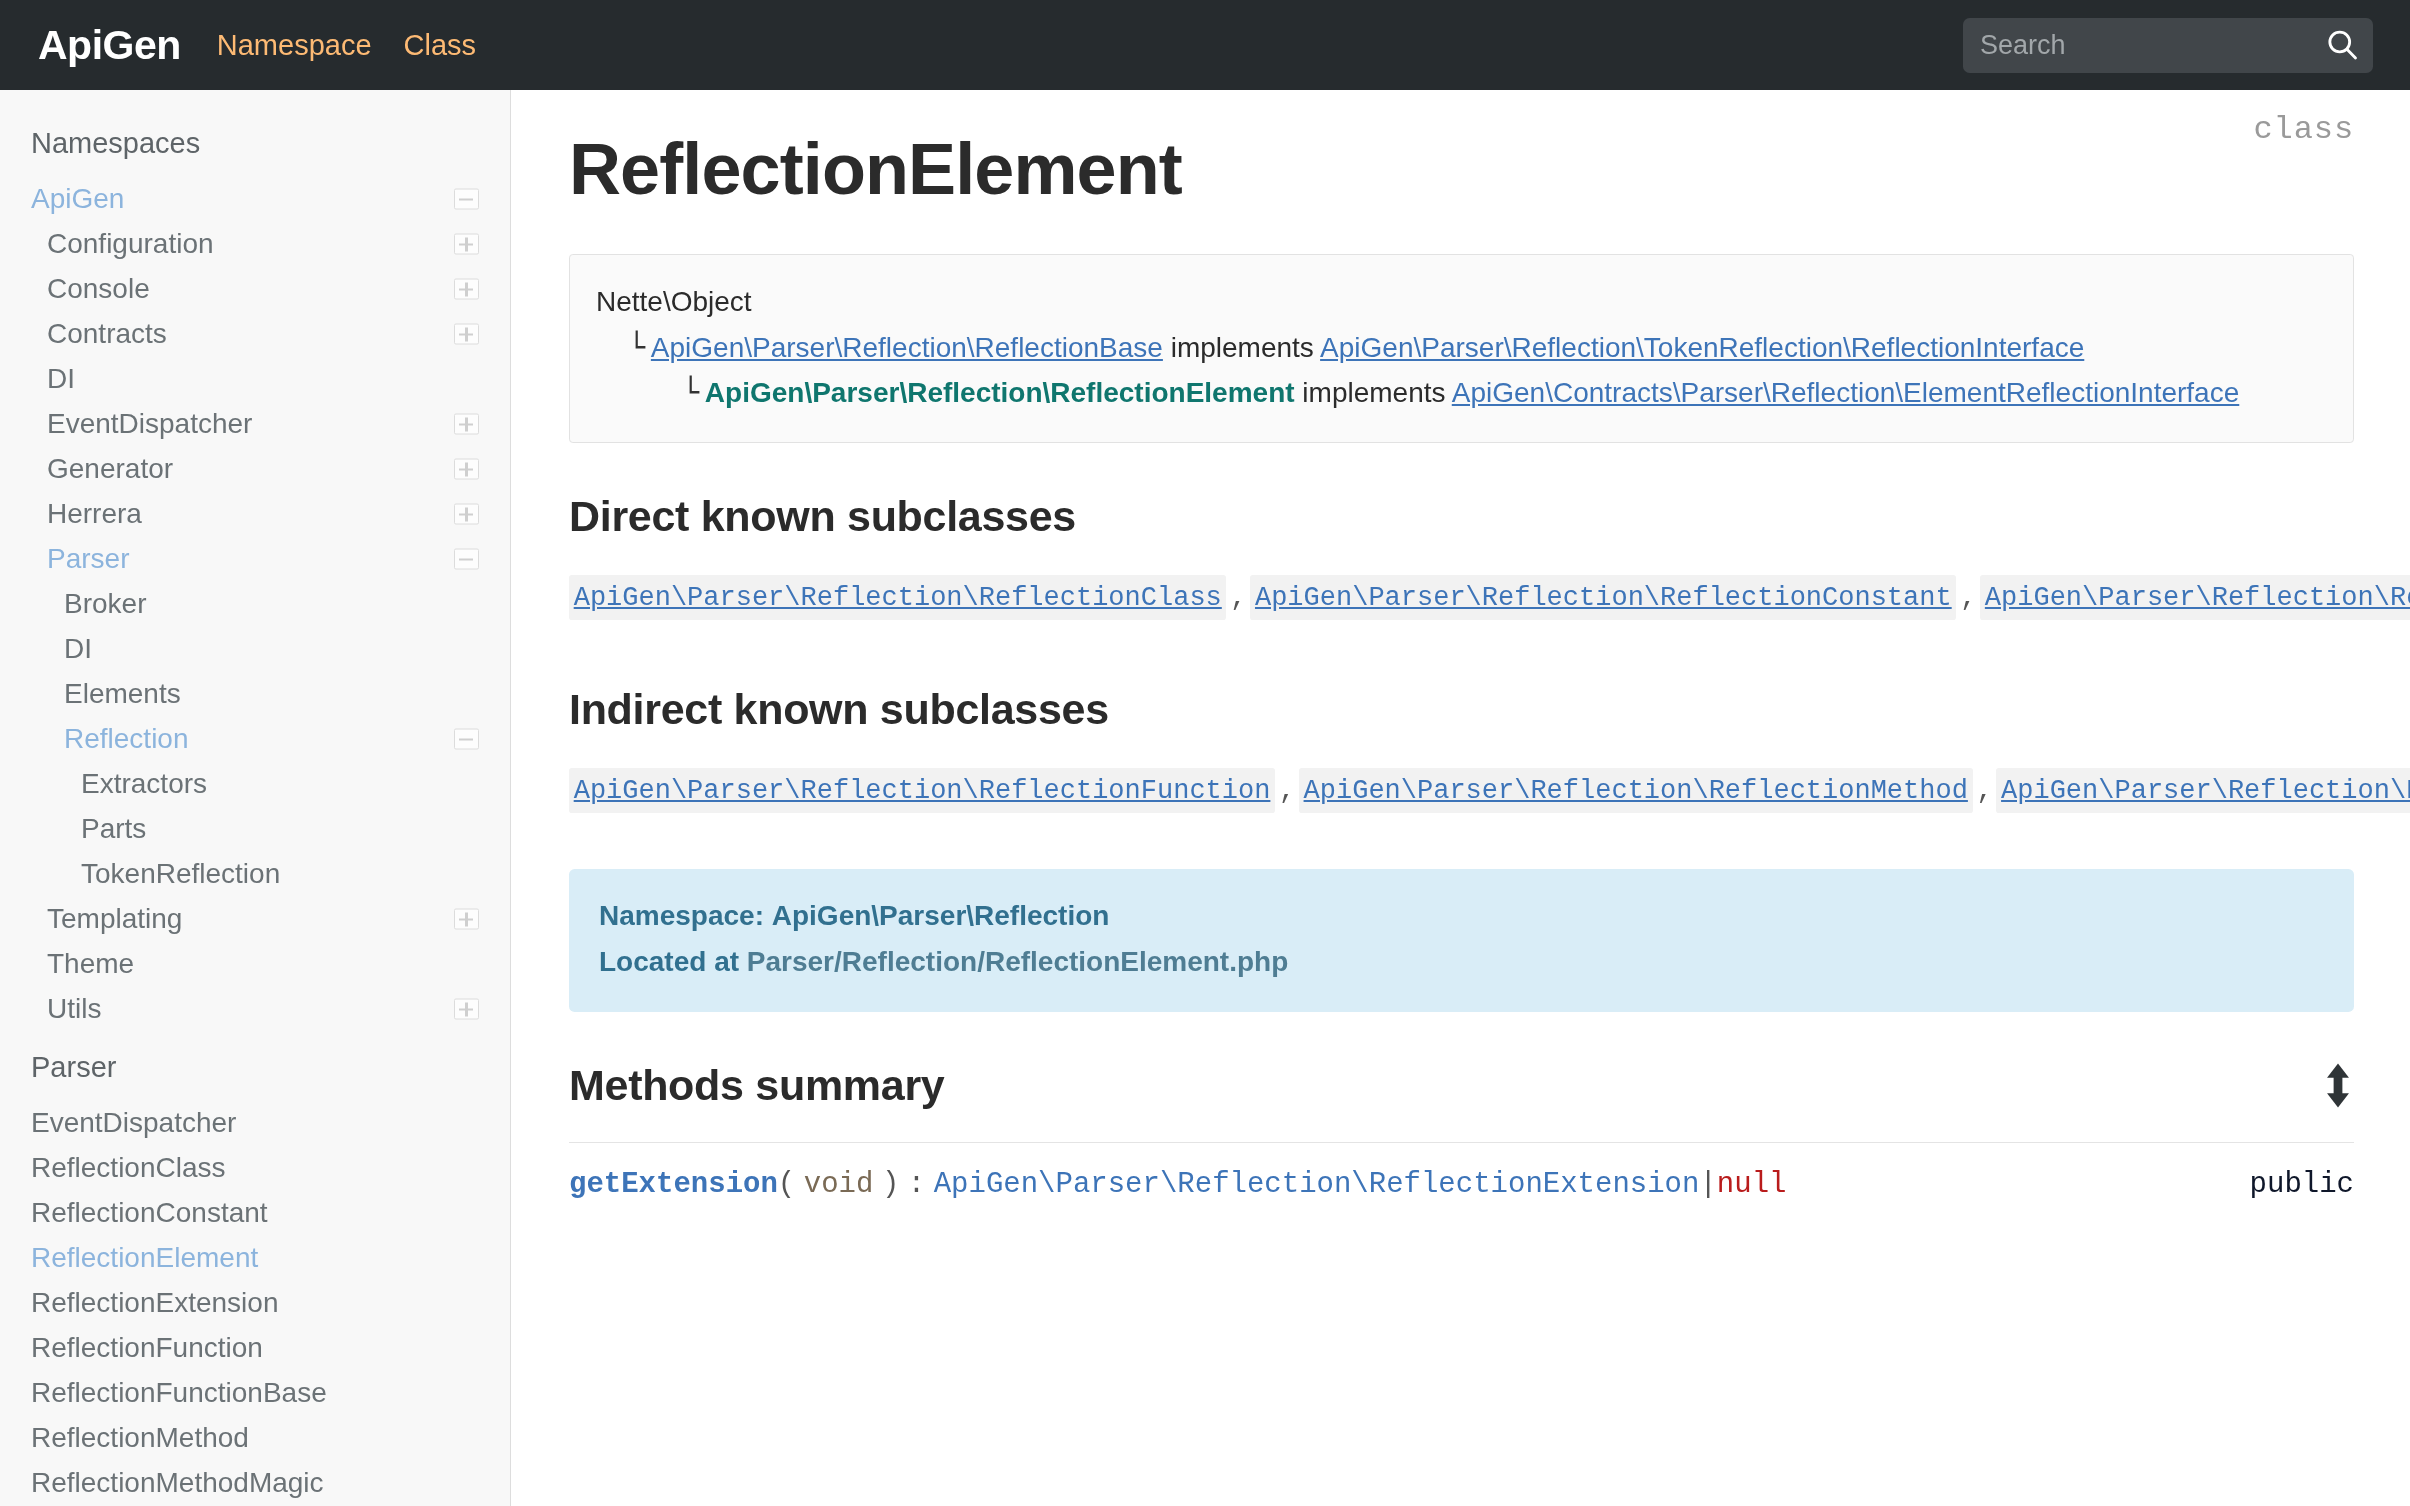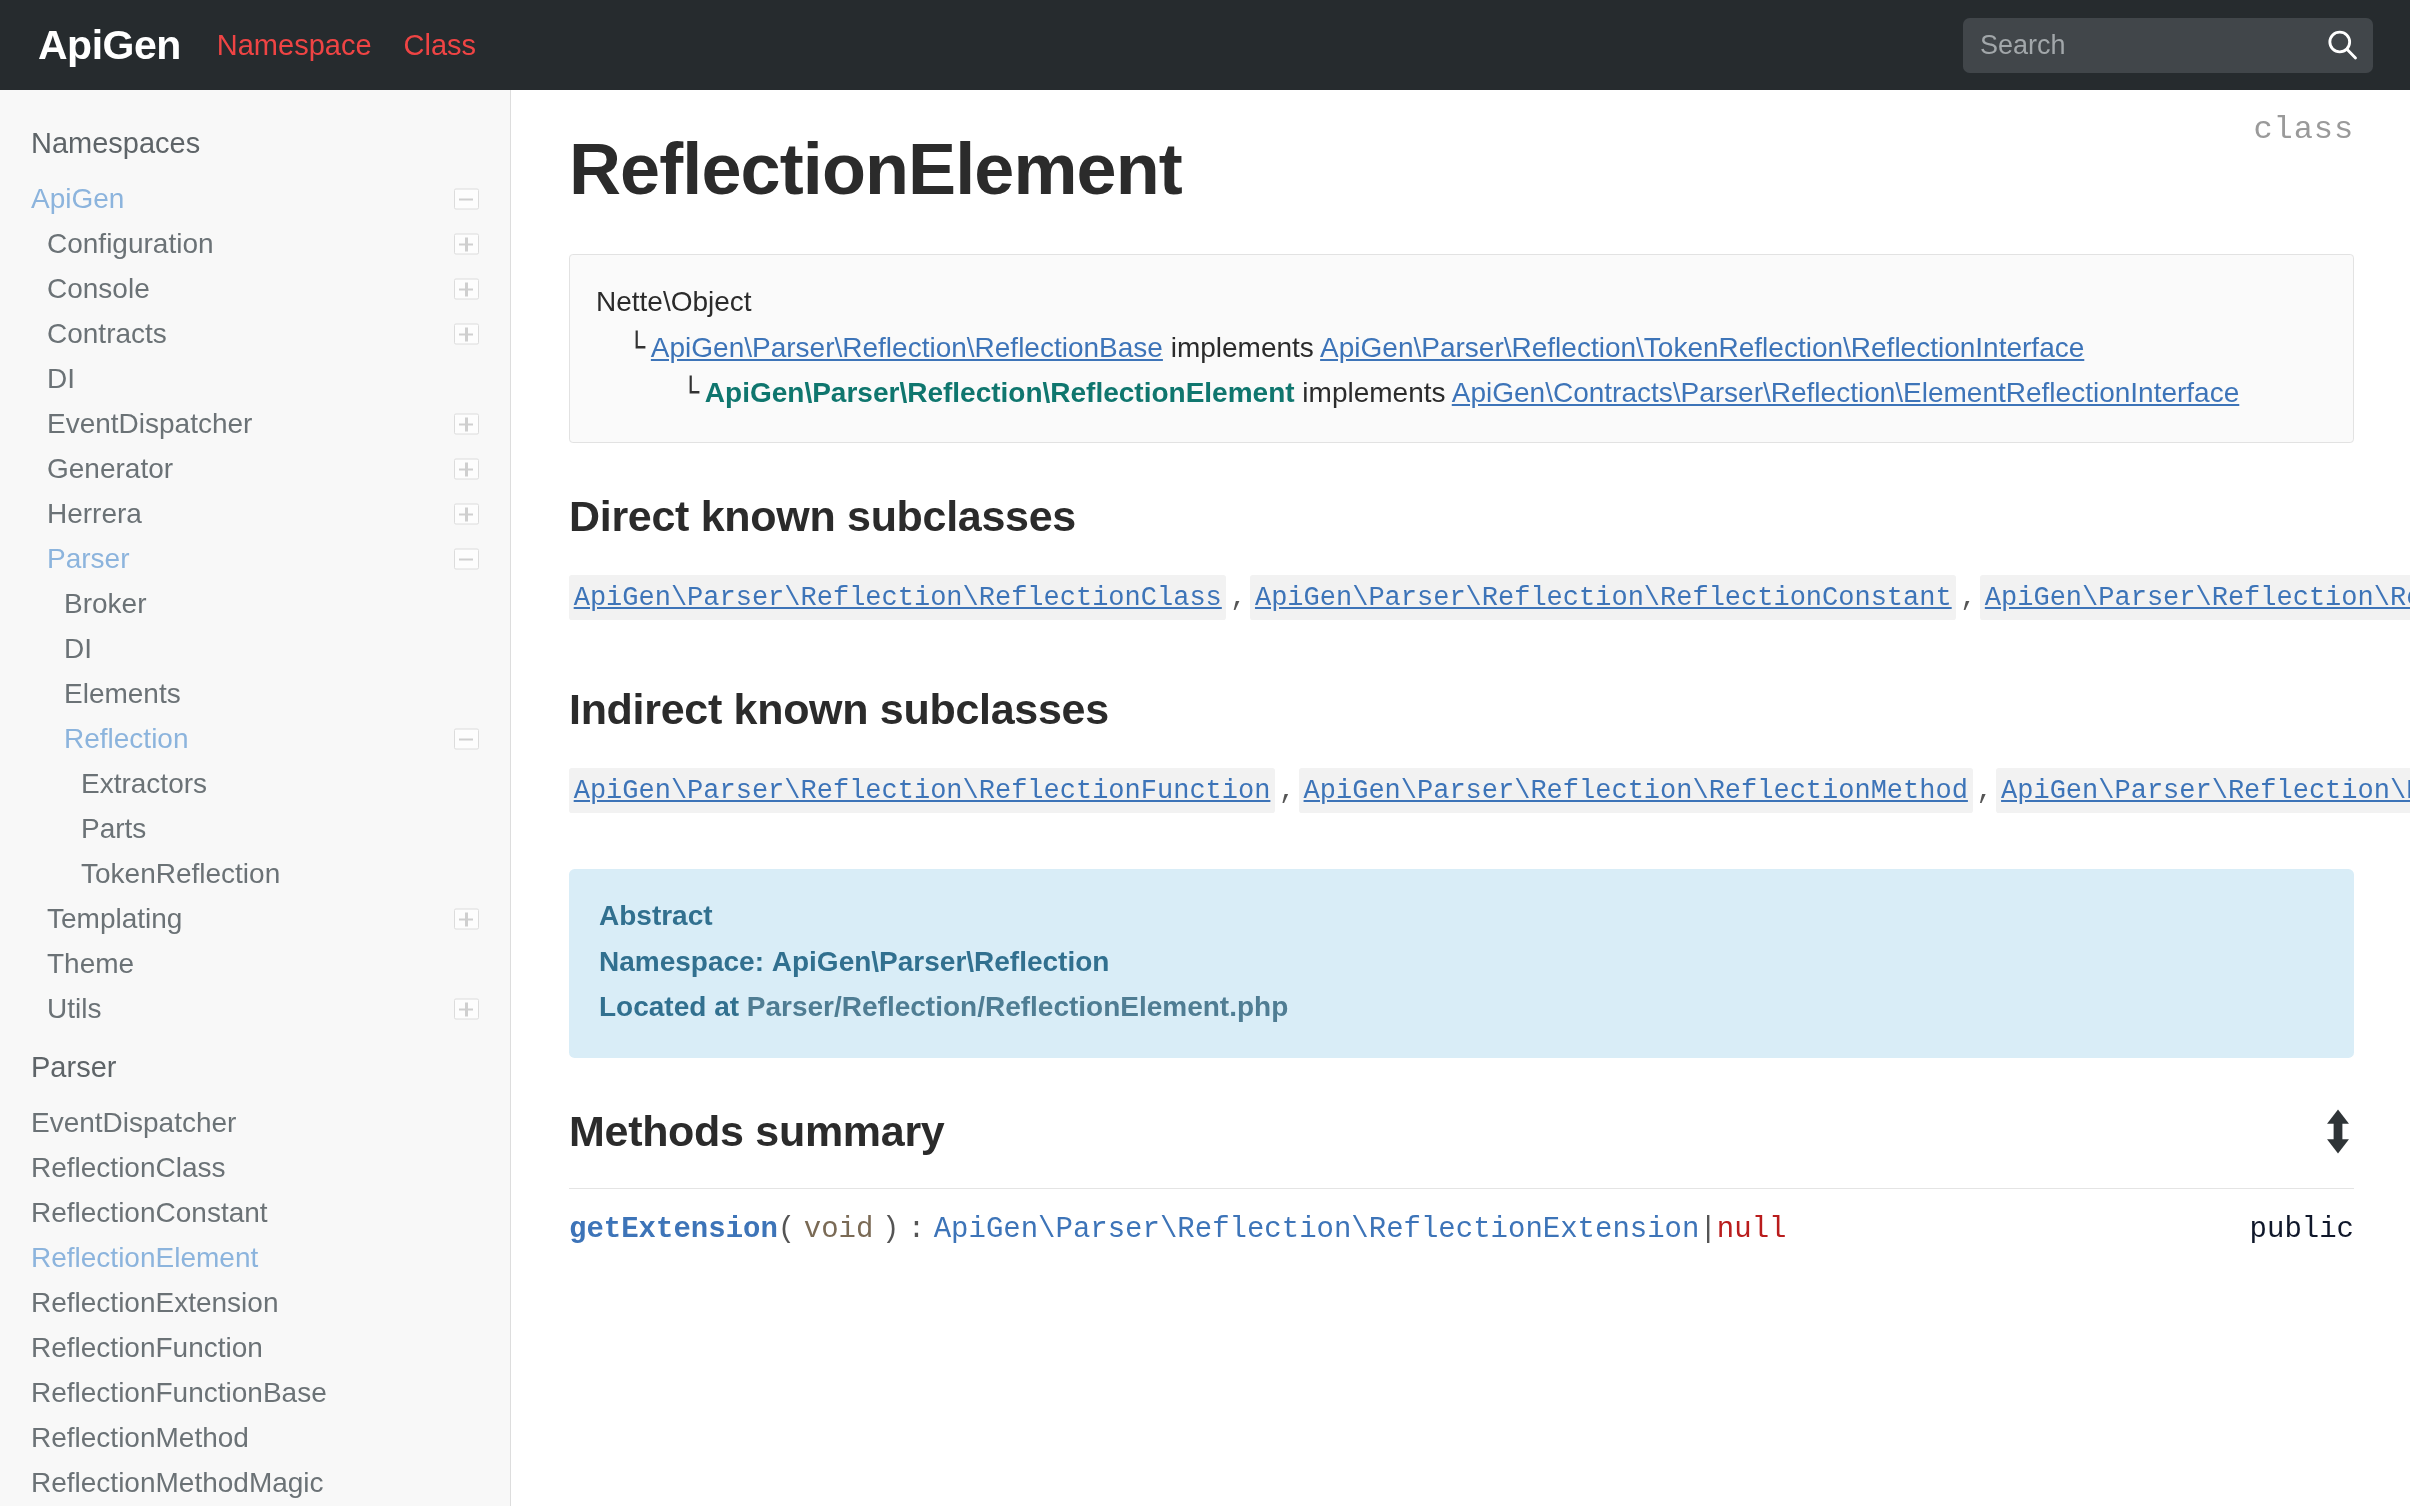--- a/index.html
+++ b/index.html
@@ -21,21 +21,21 @@
   }
   .brand {
     color: #ffffff;
     font-size: 41px;
     font-weight: bold;
     letter-spacing: -0.5px;
     margin-right: 36px;
     line-height: 1;
   }
   .nav-link {
-    color: #ef4444;
+    color: #fdba74;
     font-size: 29px;
     margin-right: 32px;
     line-height: 1;
     text-decoration: none;
   }
   .navbar-spacer { flex: 1 1 auto; }
   .search-wrap {
     position: relative;
     width: 410px; height: 55px;
     background: #41464a;
@@ -372,23 +372,20 @@
     </div>
 
     <h2 class="section-title">Direct known subclasses</h2>
     <div class="chip-list" id="direct-list"><a class="chip" href="#">ApiGen\Parser\Reflection\ReflectionClass</a><span class="chip-sep">,</span><a class="chip" href="#">ApiGen\Parser\Reflection\ReflectionConstant</a><span class="chip-sep">,</span><a class="chip" href="#">ApiGen\Parser\Reflection\ReflectionFunctionBase</a></div>
 
     <h2 class="section-title">Indirect known subclasses</h2>
     <div class="chip-list" id="indirect-list"><a class="chip" href="#">ApiGen\Parser\Reflection\ReflectionFunction</a><span class="chip-sep">,</span><a class="chip" href="#">ApiGen\Parser\Reflection\ReflectionMethod</a><span class="chip-sep">,</span><a class="chip" href="#">ApiGen\Parser\Reflection\ReflectionMethodMagic</a></div>
 
     <div class="infobox">
       <div>
-        <b>Abstract</b>
-      </div>
-      <div>
         <b>Namespace:</b>
         <b>ApiGen\Parser\Reflection</b>
       </div>
       <div>
         <b>Located at</b>
         <span class="muted">Parser/Reflection/ReflectionElement.php</span>
       </div>
     </div>
 
     <h2 class="section-title with-sort">

